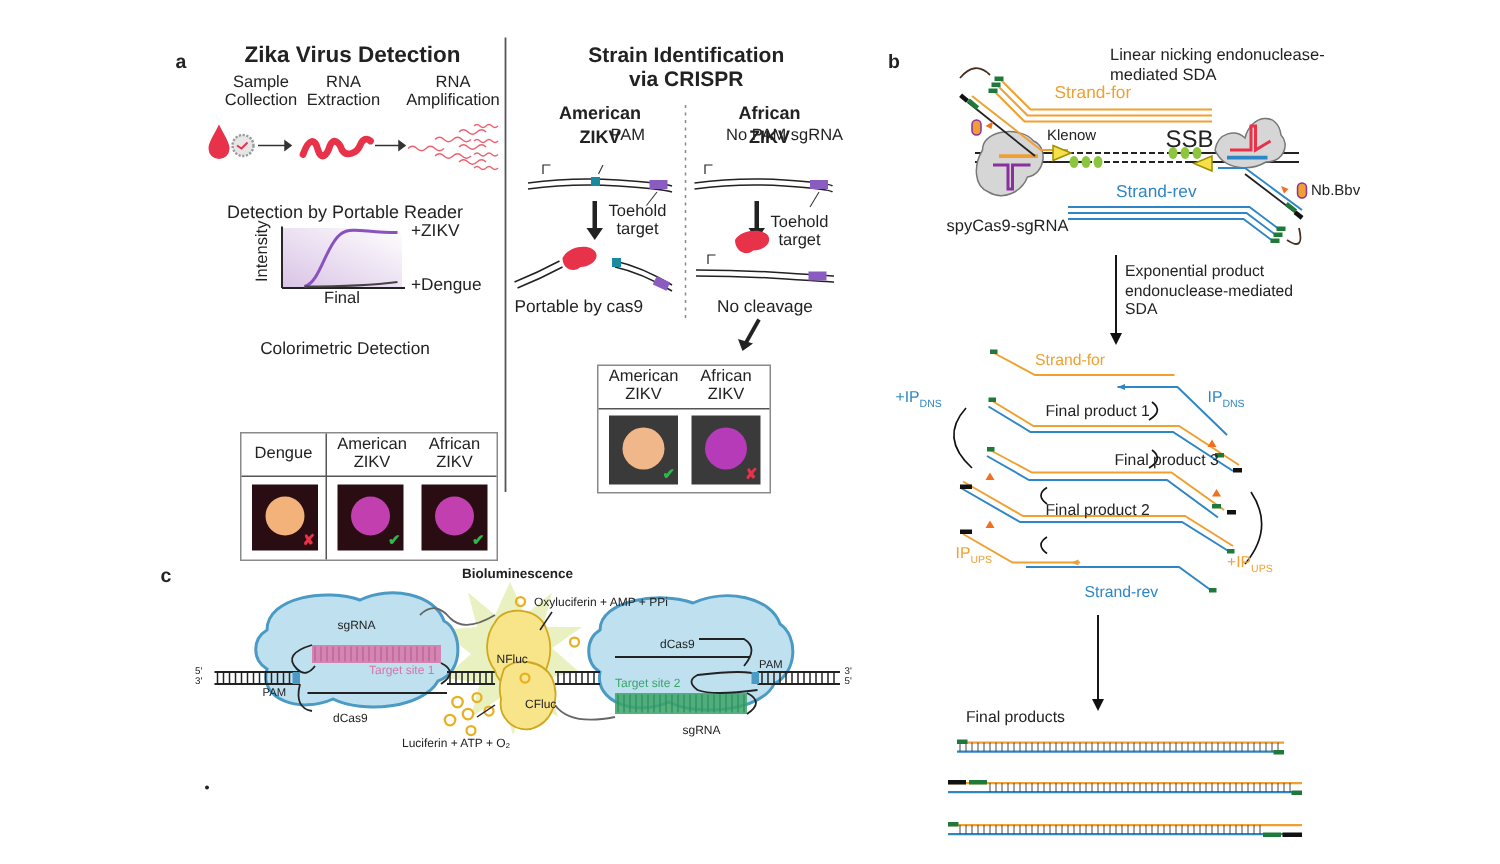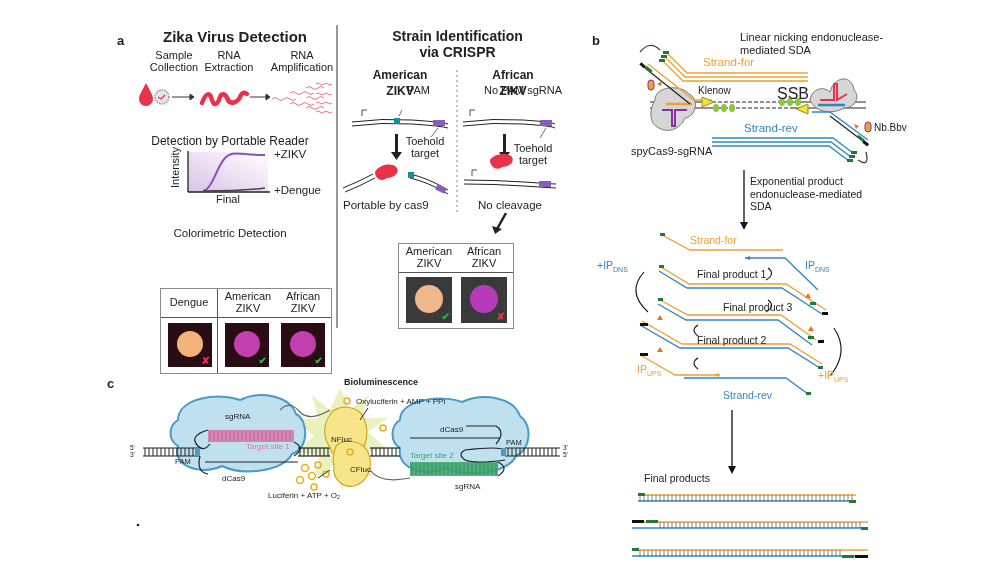--- a/index.html
+++ b/index.html
@@ -519,31 +519,31 @@
   <div class="txt" style="left:750px;top:175px;font-size:10.5px;line-height:1.2;">
     <div>Exponential product</div>
       <div>endonuclease-mediated</div>
       <div>SDA</div>
   </div>
 
   <div class="txt" style="left:690px;top:235px;font-size:10.5px;color:#f0a030;">Strand-for</div>
   <div class="txt" style="left:597px;top:260px;font-size:10.5px;color:#2f86c6;"><span>+IP</span><sub style="font-size:7px;">DNS</sub></div>
   <div class="txt" style="left:805px;top:260px;font-size:10.5px;color:#2f86c6;"><span>IP</span><sub style="font-size:7px;">DNS</sub></div>
   <div class="txt" style="left:697px;top:269px;font-size:10.5px;">Final product 1</div>
-  <div class="txt" style="left:678px;top:302px;font-size:10.5px;padding-left:45px;">Final product 3</div>
+  <div class="txt" style="left:698px;top:302px;font-size:10.5px;padding-left:45px;">Final product 3</div>
   <div class="txt" style="left:697px;top:335px;font-size:10.5px;">Final product 2</div>
   <div class="txt" style="left:637px;top:364px;font-size:10.5px;color:#f0a030;"><span>IP</span><sub style="font-size:7px;">UPS</sub></div>
   <div class="txt" style="left:818px;top:370px;font-size:10.5px;color:#f0a030;"><span>+IP</span><sub style="font-size:7px;">UPS</sub></div>
   <div class="txt" style="left:723px;top:390px;font-size:10.5px;color:#2f86c6;">Strand-rev</div>
   <div class="txt" style="left:644px;top:473px;font-size:10.5px;">Final products</div>
 </div>
 
 <div>
   <div class="txt panel-letter" style="left:107px;top:377px;">c</div>
-  <div class="txt bold" style="left:308px;top:378px;font-size:9px;margin-left:36px;">Bioluminescence</div>
+  <div class="txt bold" style="left:308px;top:378px;font-size:9px;">Bioluminescence</div>
 
   <svg width="1000" height="576">
 
     <path d="M340 388 L350 410 L368 395 L362 418 L388 418 L368 432 L386 448 L364 452 L372 478 L350 464 L342 490 L334 465 L314 478 L320 455 L296 452 L314 436 L294 420 L318 418 L312 395 L330 410 Z" fill="#e6f0b8" opacity="0.9"></path>
 
     <path d="M178 420 c0 -22 40 -28 62 -20 c20 -10 50 -4 56 14 c12 6 14 34 -4 40 c-10 18 -50 22 -70 12 c-22 10 -50 0 -44 -20 c-10 -6 -10 -20 0 -26 z" fill="#bfe0ef" stroke="#4a9ac4" stroke-width="2"></path>
 
     <path d="M400 420 c0 -20 40 -26 62 -18 c22 -10 52 -4 58 14 c12 8 12 32 -4 40 c-8 18 -52 22 -70 12 c-22 10 -50 0 -46 -20 c-10 -6 -10 -22 0 -28 z" fill="#bfe0ef" stroke="#4a9ac4" stroke-width="2"></path>
 
     <g stroke="#222" stroke-width="1.2">

